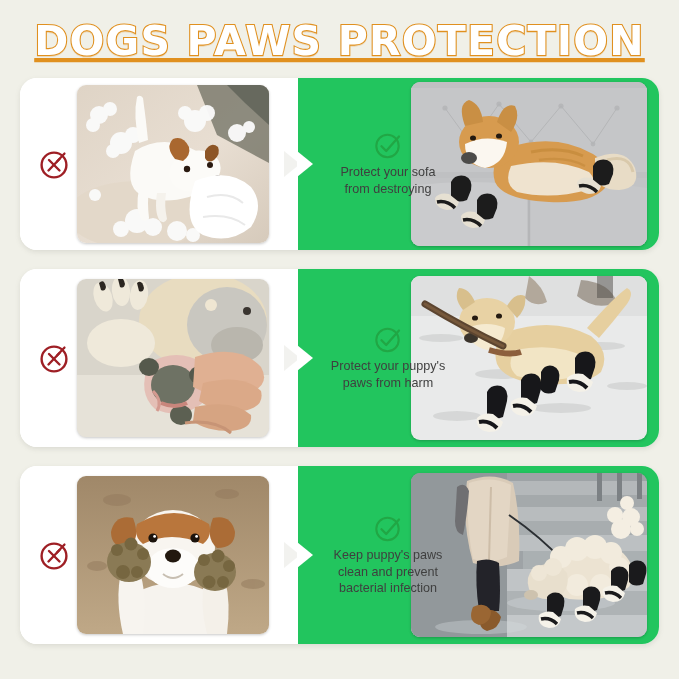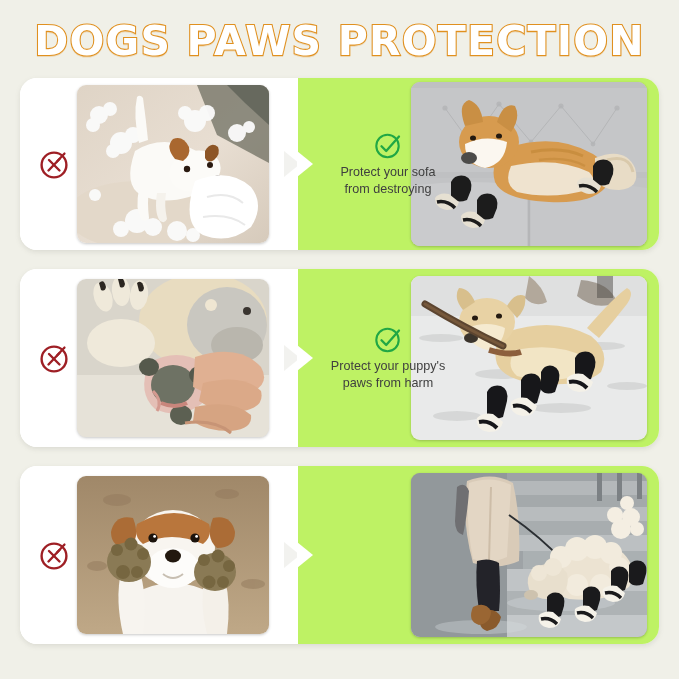--- a/index.html
+++ b/index.html
@@ -30,20 +30,21 @@
     font-size: 41px;
     font-weight: 700;
     letter-spacing: 1.2px;
     color: #ffffff;
     -webkit-text-stroke: 2.1px #e0901f;
     paint-order: stroke fill;
     white-space: nowrap;
     line-height: 1;
     text-transform: uppercase;
     filter: drop-shadow(0 1px 0 rgba(224,144,31,.25));
+    text-decoration: underline;
   }
 
   
   .panels {
     display: flex;
     flex-direction: column;
     gap: 19px;
     padding: 0 20px;
   }
 
@@ -64,21 +65,21 @@
     flex: 0 0 278px;
     background: #ffffff;
     display: flex;
     align-items: center;
     position: relative;
   }
 
   
   .half-good {
     flex: 1 1 auto;
-    background: #bef264;
+    background: #22c55e;
     display: flex;
     align-items: center;
     position: relative;
   }
 
   
   .seam-arrow {
     position: absolute;
     left: -1px;
     top: 50%;
@@ -454,20 +455,29 @@
               <circle cx="146" cy="106" r="6"></circle>
           </g>
         </svg>
       </div>
     </div>
 
     <div class="half-good">
       <div class="seam-arrow ghost"></div>
       <div class="seam-arrow"></div>
 
+      <div class="caption-block">
+        <svg class="check-badge" viewBox="0 0 30 30">
+          <circle cx="14.5" cy="16" r="11.2" fill="none" stroke="#21a745" stroke-width="2.1"></circle>
+          <path d="M8.5 16.2 L13.2 21 L26 6.5" fill="none" stroke="#21a745" stroke-width="2.3" stroke-linecap="round" stroke-linejoin="round"></path>
+        </svg>
+        <div class="caption-text">Keep puppy's paws
+clean and prevent
+bacterial infection</div>
+      </div>
 
       <div class="photo photo-good">
         <svg viewBox="0 0 236 164" preserveAspectRatio="none">
           <rect width="236" height="164" fill="#9ea3a6"></rect>
 
           <g>
             <path d="M96 8 L236 8 L236 22 L96 22 Z" fill="#b4b8ba"></path>
             <path d="M96 22 L236 22 L236 34 L96 34 Z" fill="#a4a9ab"></path>
             <path d="M100 34 L236 34 L236 48 L100 48 Z" fill="#b8bcbe"></path>
             <path d="M104 48 L236 48 L236 62 L104 62 Z" fill="#a8adaf"></path>

